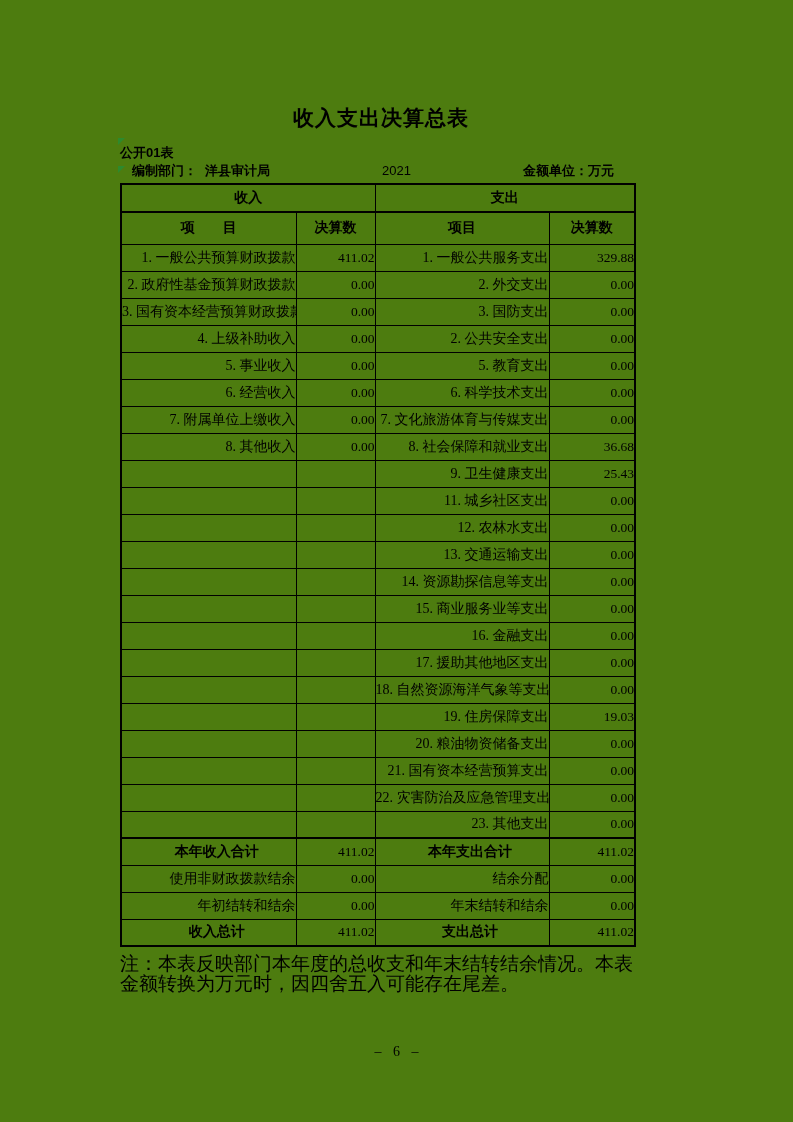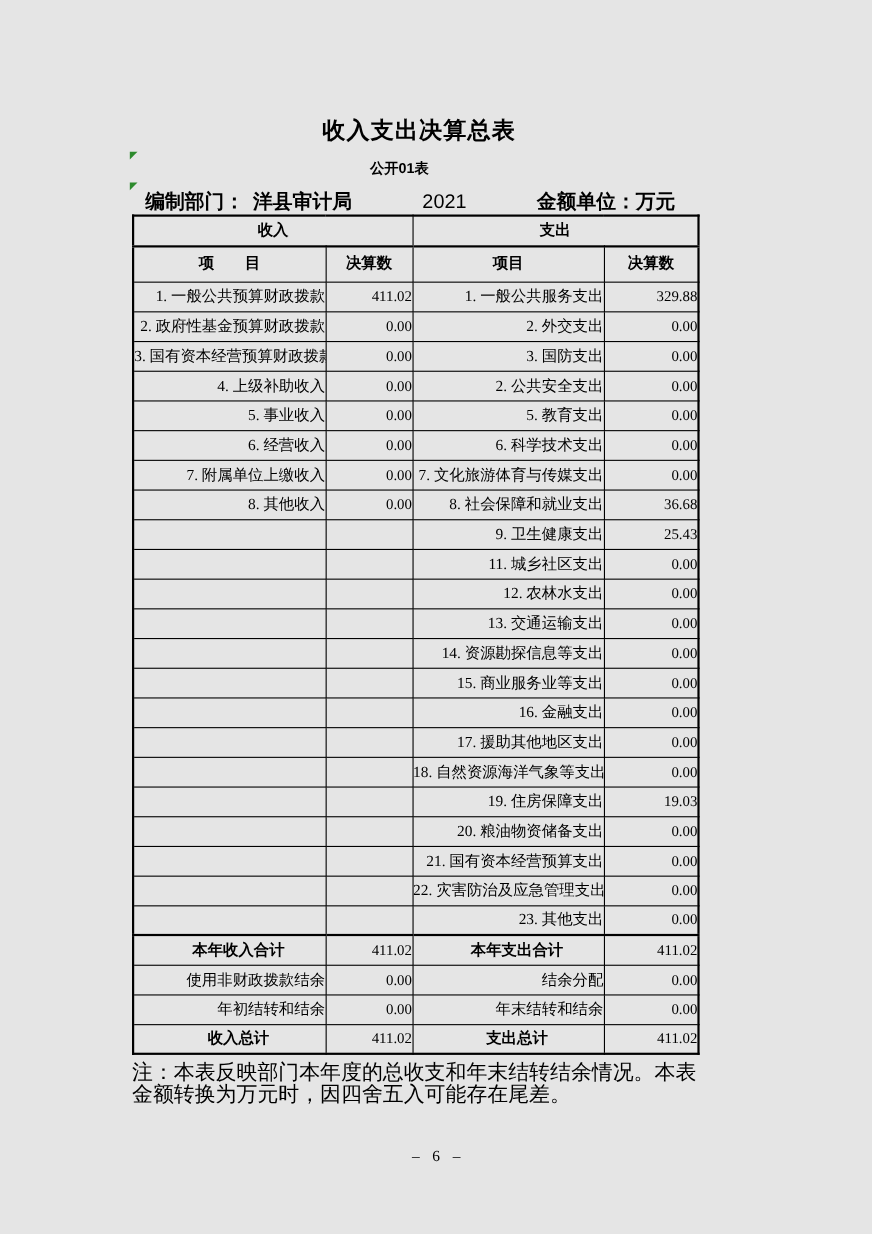--- a/index.html
+++ b/index.html
@@ -1,53 +1,53 @@
 <!DOCTYPE html>
 <html><head>
 <meta charset="utf-8">
 <style>
   html,body{margin:0;padding:0;background:#fff;}
   .page{
     position:relative;
     width:793px;height:1122px;
-    background:#e5e5e5;
+    background:#4d7c0f;
     color:#000;
     font-family:"Liberation Serif","DejaVu Serif",serif;
     overflow:hidden;
   }
   .content{
     position:absolute;
     left:120px;top:0;
     width:514px;
   }
   .doc-title{
     margin-top:104px;
     text-align:center;
     font-family:"Liberation Sans","DejaVu Sans",sans-serif;
     font-weight:bold;
     font-size:21px;
     letter-spacing:1px;
     position:relative;left:4px;
   }
   .table-code{
     margin-top:14px;
-    text-align:center;
+    text-align:left;
     padding-right:28px;
     font-family:"Liberation Sans","DejaVu Sans",sans-serif;
     font-weight:bold;
     font-size:13px;
     line-height:14px;
   }
   .meta-row{
     display:flex;
     justify-content:space-between;
     align-items:flex-end;
-    font-size:18px;
+    font-size:13px;
     line-height:16px;
-    margin-top:15px;
+    margin-top:3px;
     text-align:right;
   }
   .meta-left{
     font-family:"Liberation Sans","DejaVu Sans",sans-serif;
     font-weight:bold;
     padding-left:12px;
     white-space:nowrap;
   }
   .meta-left .val{margin-left:8px;}
   .meta-year{

